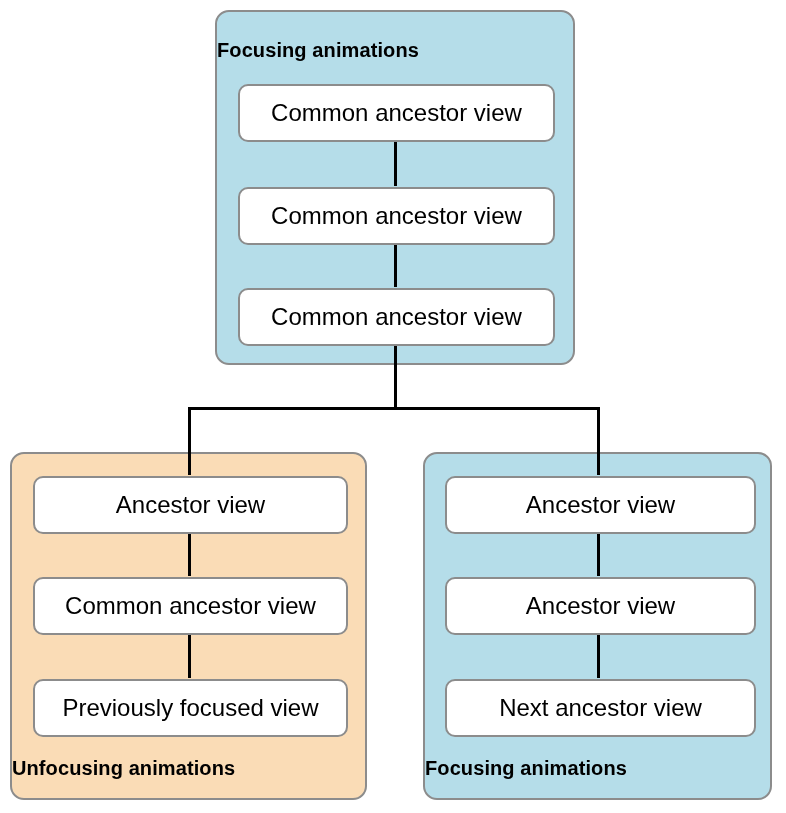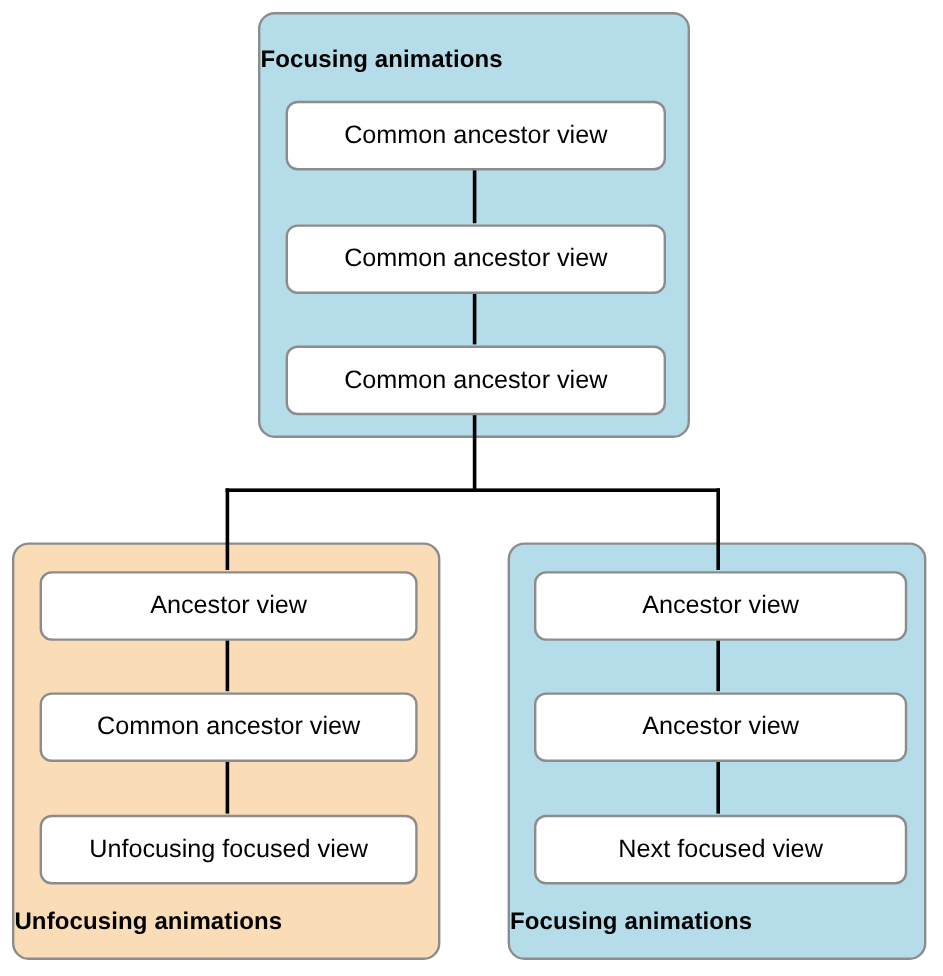--- a/index.html
+++ b/index.html
@@ -55,21 +55,21 @@
   
   .view-box {
     position: absolute;
     box-sizing: border-box;
     background: #ffffff;
     border: 2px solid #8c8c8c;
     border-radius: 10px;
     display: flex;
     align-items: center;
     justify-content: center;
-    font-size: 21px;
+    font-size: 24px;
     color: #000000;
     z-index: 3;
   }
   
   #panel-top .view-box  { left: 21px;  width: 317px; height: 58px; }
   #panel-top .row-0     { top: 72px;  }
   #panel-top .row-1     { top: 175px; }
   #panel-top .row-2     { top: 276px; }
 
   #panel-left .view-box { left: 21px;  width: 315px; height: 58px; }
@@ -127,24 +127,24 @@
   <div class="panel panel-blue" id="panel-top">
     <div class="panel-title">Focusing animations</div>
     <div class="view-box row-0">Common ancestor view</div>
     <div class="view-box row-1">Common ancestor view</div>
     <div class="view-box row-2">Common ancestor view</div>
   </div>
 
   <div class="panel panel-orange" id="panel-left">
     <div class="view-box row-0">Ancestor view</div>
     <div class="view-box row-1">Common ancestor view</div>
-    <div class="view-box row-2">Unfocusing focused view</div>
+    <div class="view-box row-2">Previously focused view</div>
     <div class="panel-title">Unfocusing animations</div>
   </div>
 
   <div class="panel panel-blue" id="panel-right">
     <div class="view-box row-0">Ancestor view</div>
     <div class="view-box row-1">Ancestor view</div>
-    <div class="view-box row-2">Next focused view</div>
+    <div class="view-box row-2">Next ancestor view</div>
     <div class="panel-title">Focusing animations</div>
   </div>
 
 </div>
 
 </body></html>

